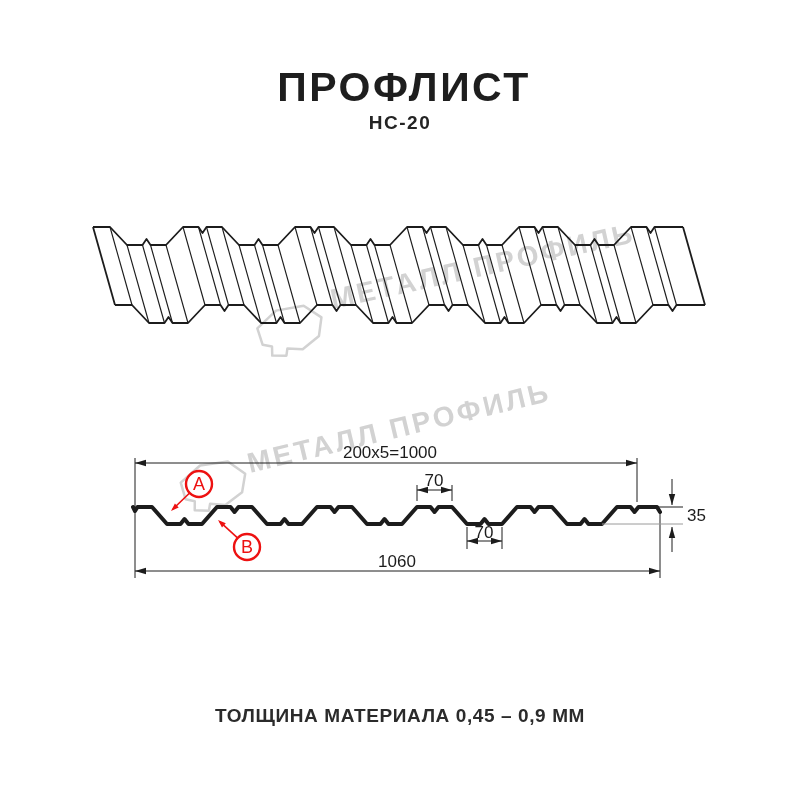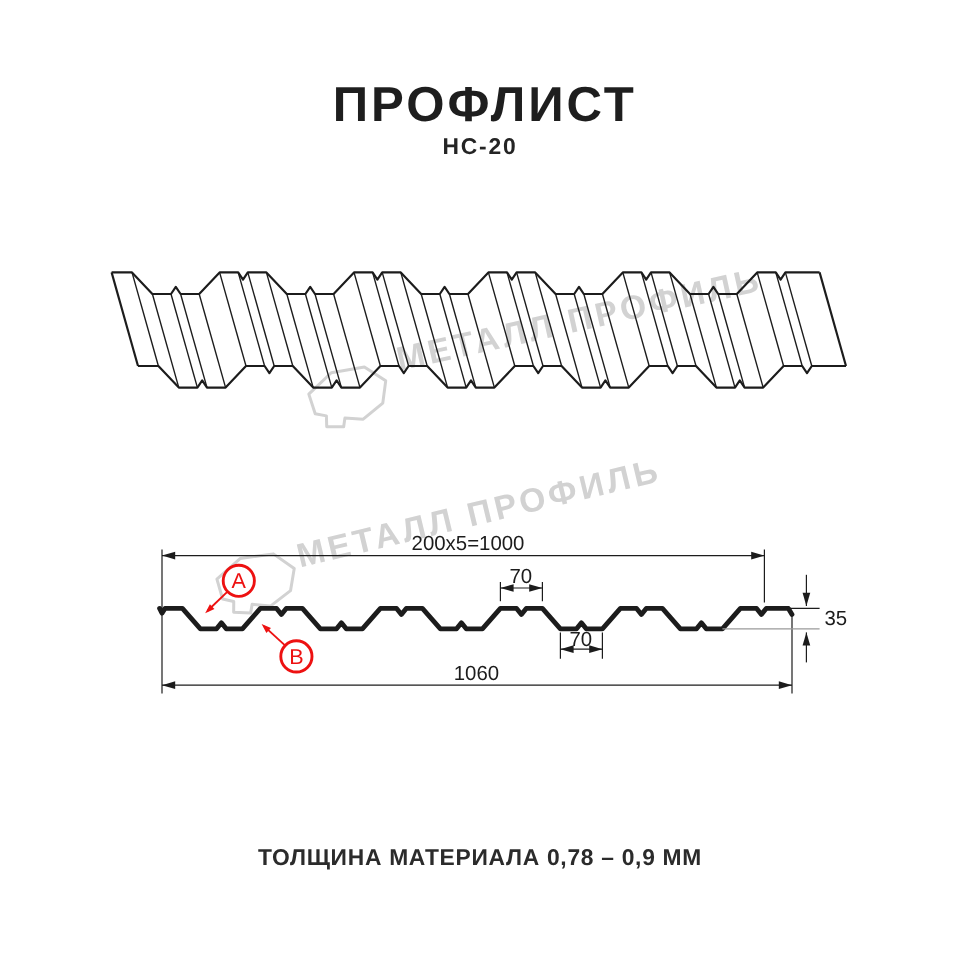--- a/index.html
+++ b/index.html
@@ -131,13 +131,13 @@
     <text class="marker-letter" x="199" y="490" text-anchor="middle">А</text>
     <line x1="189.6" y1="493" x2="173" y2="509" stroke="currentColor" stroke-width="1.6"></line>
     <polygon points="171,511 178.7,507.5 174.9,503.5" fill="currentColor"></polygon>
     <circle cx="247" cy="547" r="13" fill="none" stroke="currentColor" stroke-width="2.4"></circle>
     <text class="marker-letter" x="247" y="553" text-anchor="middle">В</text>
     <line x1="237.5" y1="537.8" x2="220" y2="521.8" stroke="currentColor" stroke-width="1.6"></line>
     <polygon points="218,520 222,527.5 225.8,523.3" fill="currentColor"></polygon>
   </g>
 </svg>
 
-<div class="footer-note">ТОЛЩИНА МАТЕРИАЛА 0,78 – 0,9 ММ</div>
+<div class="footer-note">ТОЛЩИНА МАТЕРИАЛА 0,45 – 0,9 ММ</div>
 
 </body></html>

